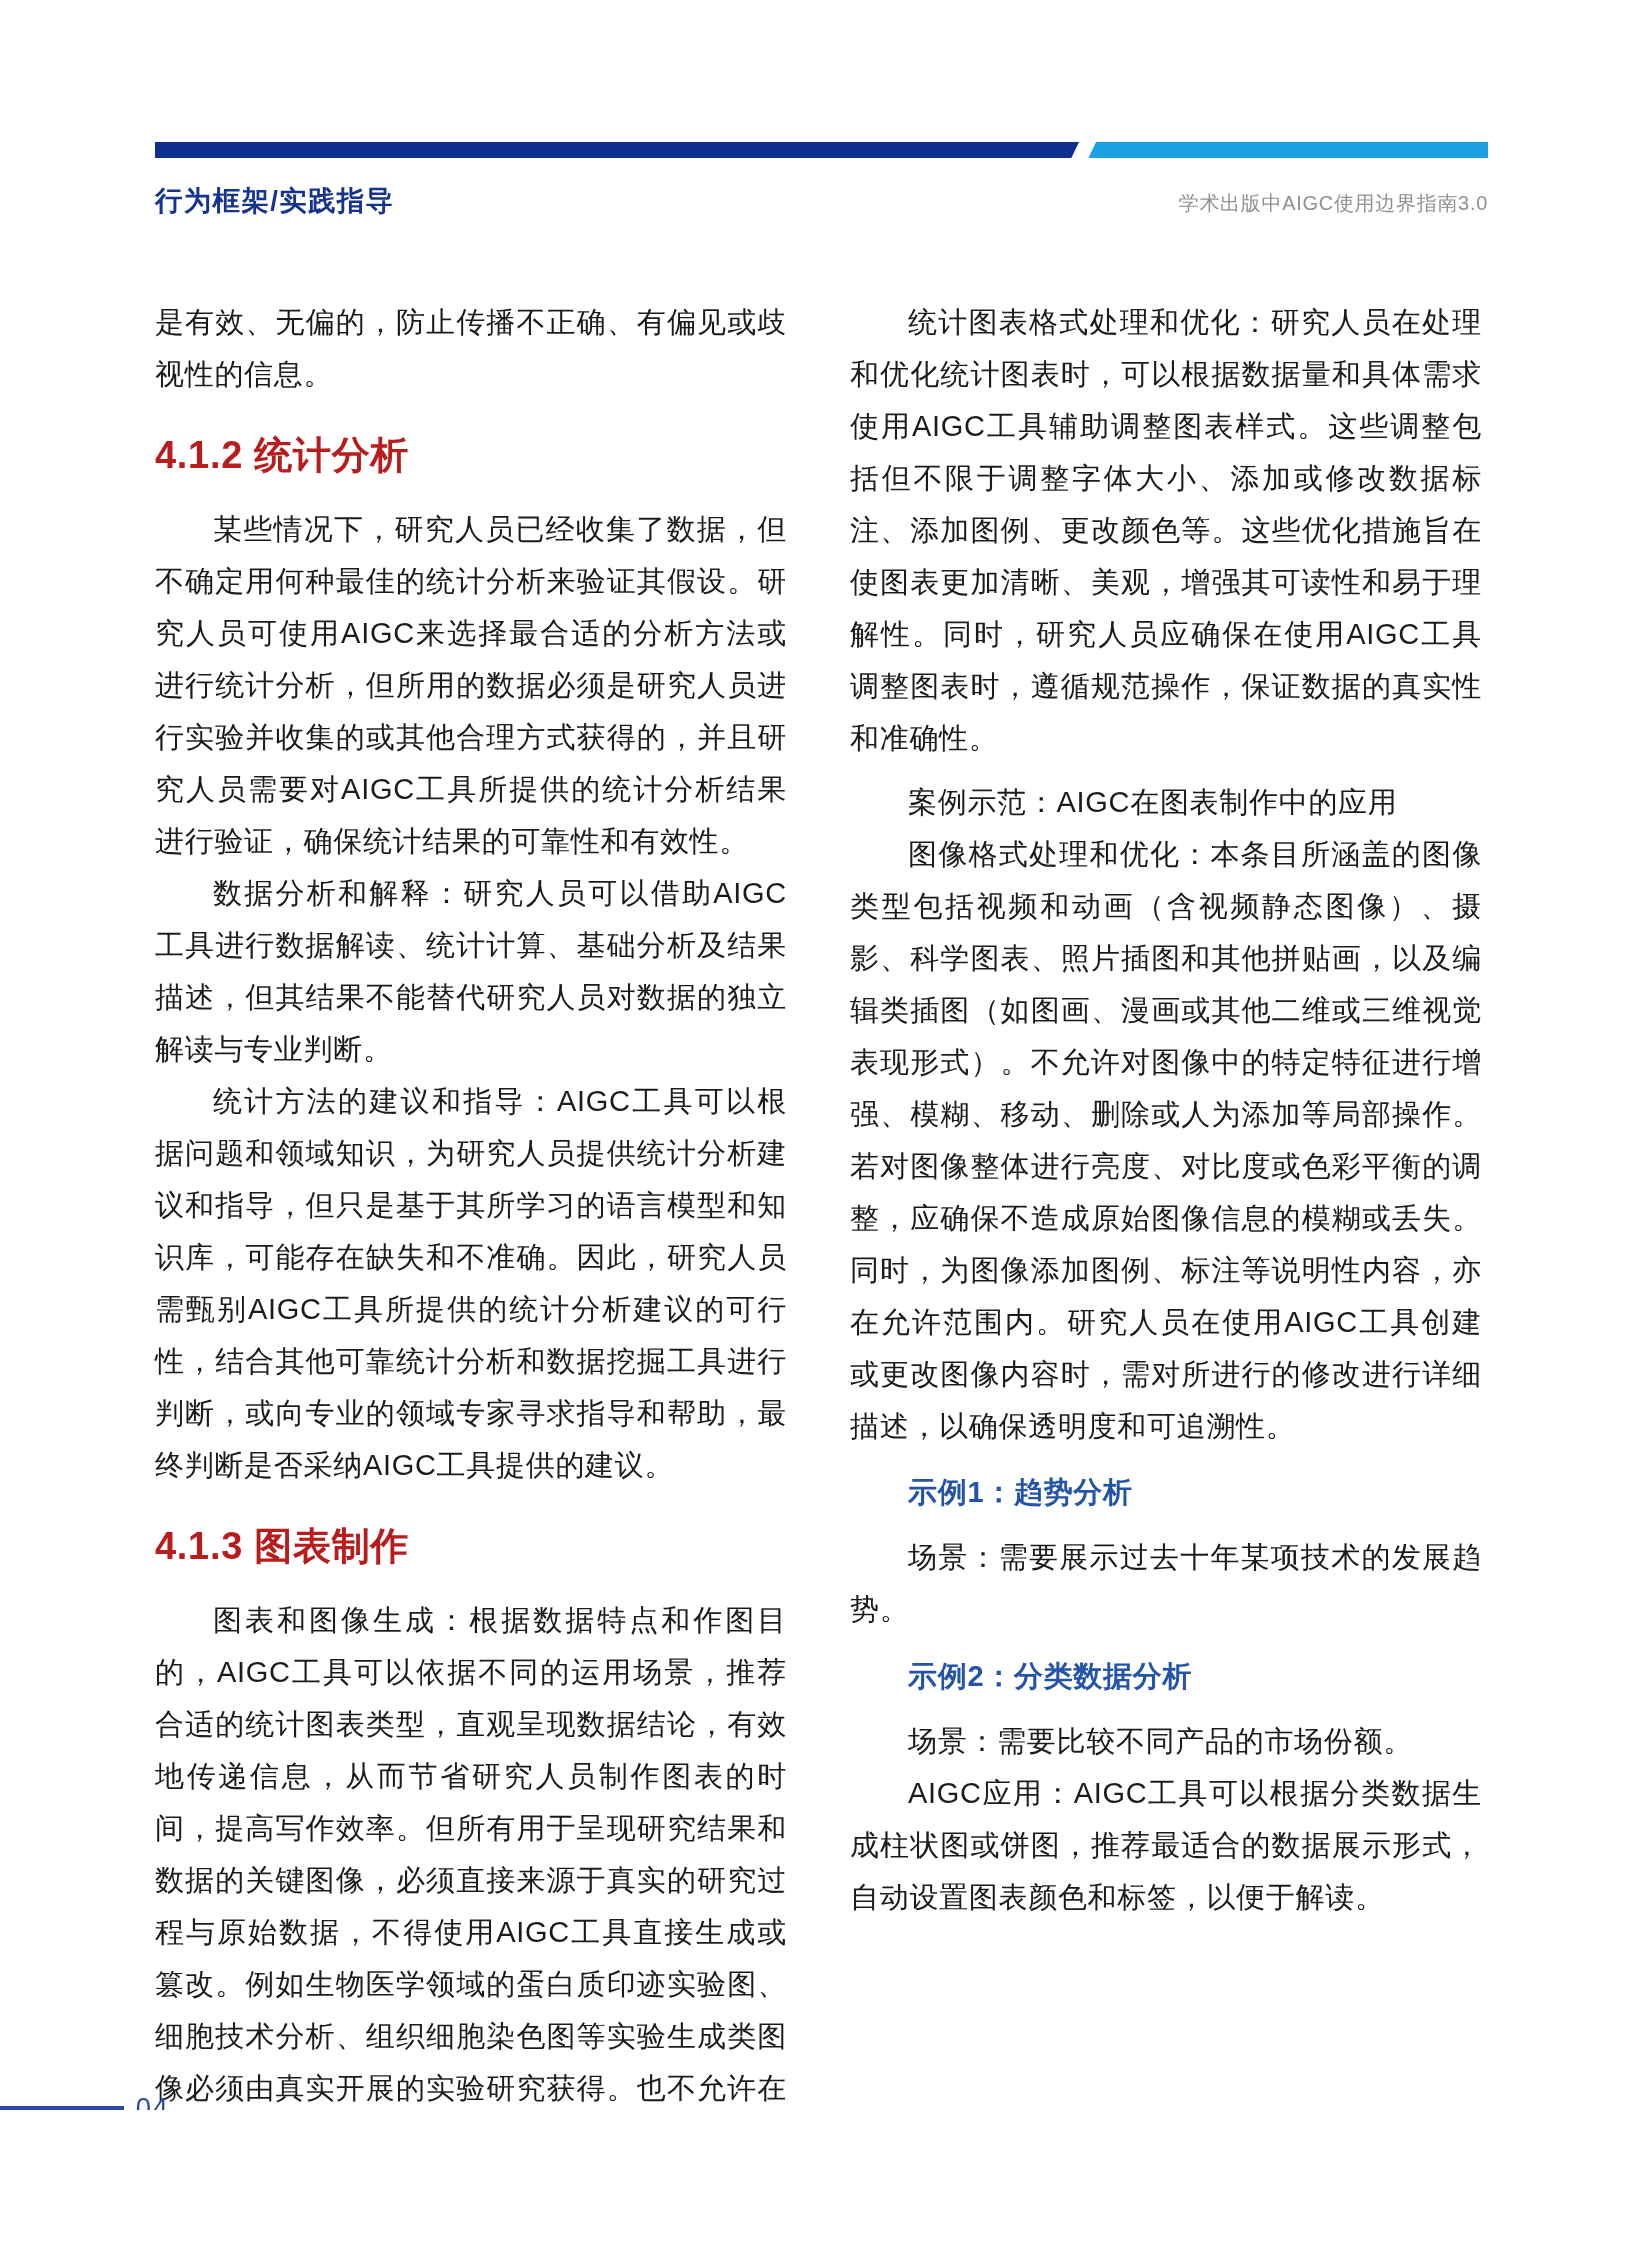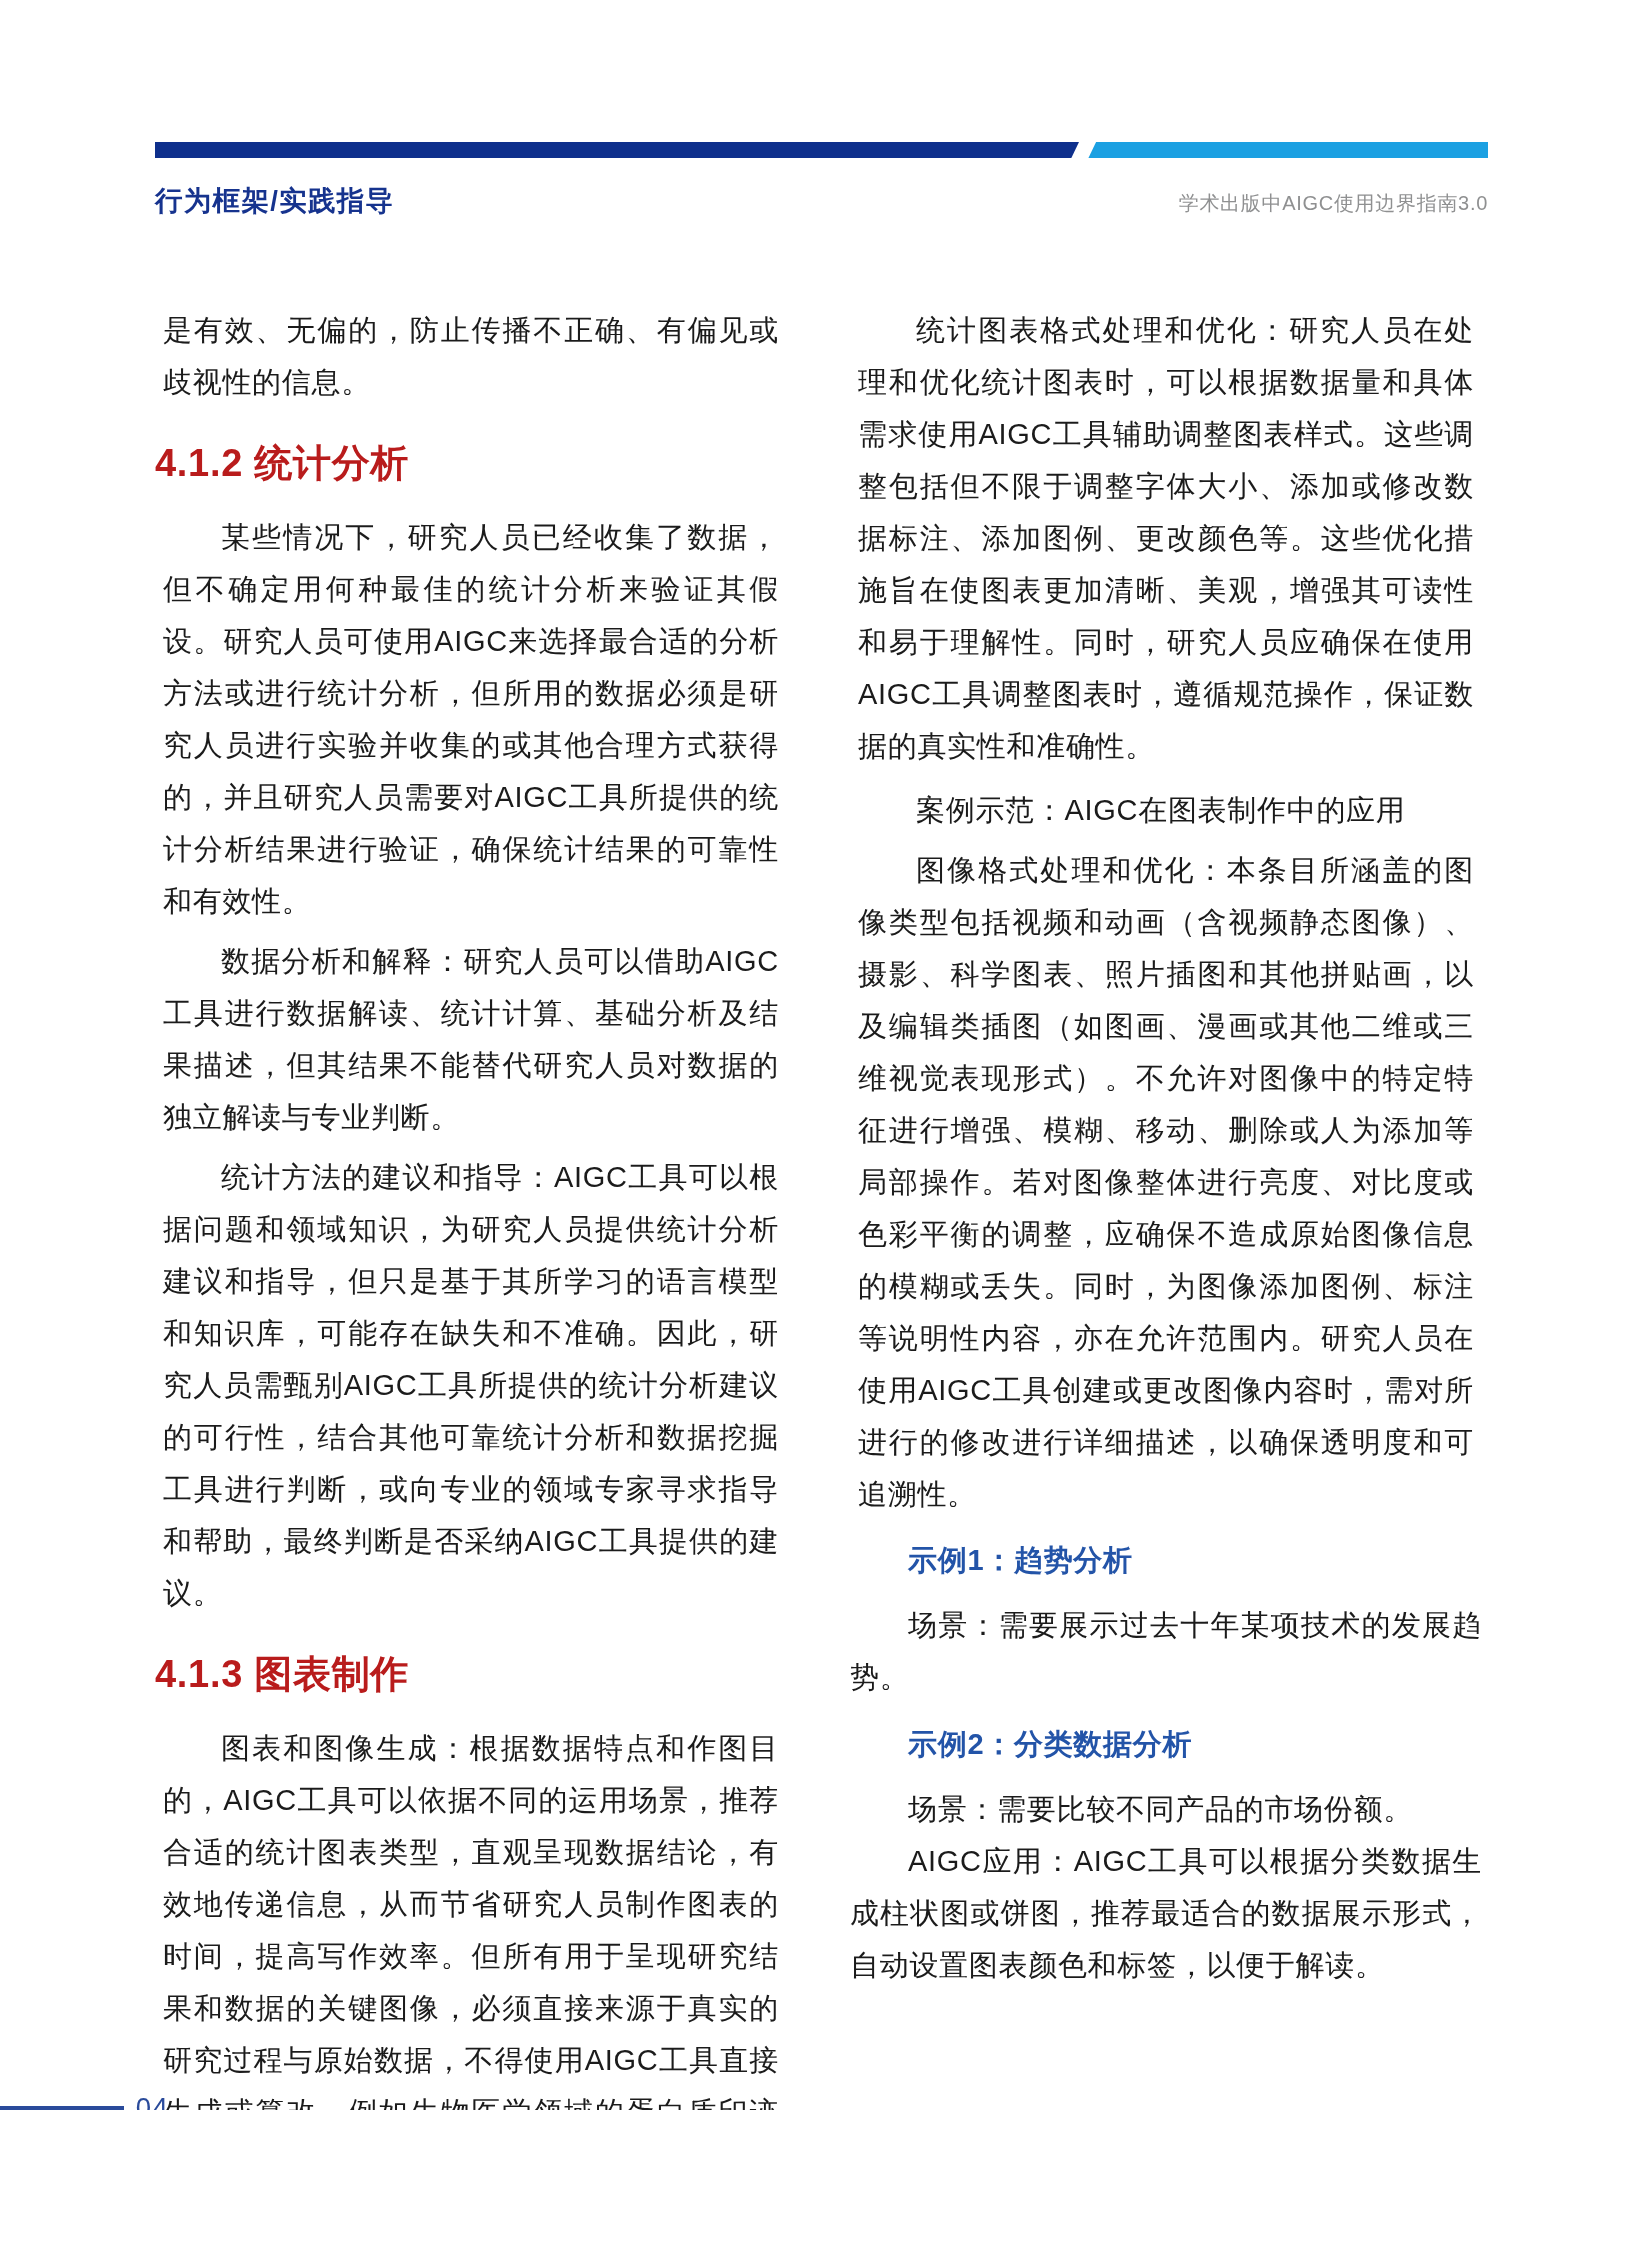--- a/index.html
+++ b/index.html
@@ -63,21 +63,21 @@
     position: absolute;
     left: 155px;
     right: 159px;
     top: 296px;
     display: flex;
     gap: 63px;
   }
   .col { width: 632px; }
 
   .body-par {
-    margin: 8px;
+    margin: 0;
     font-size: 29px;
     line-height: 52px;
     text-align: justify;
     letter-spacing: 0.7px;
     color: #1b1b1b;
   }
   .indent { text-indent: 2em; }
 
   .section-heading {
     margin: 30px 0 22px 0;

